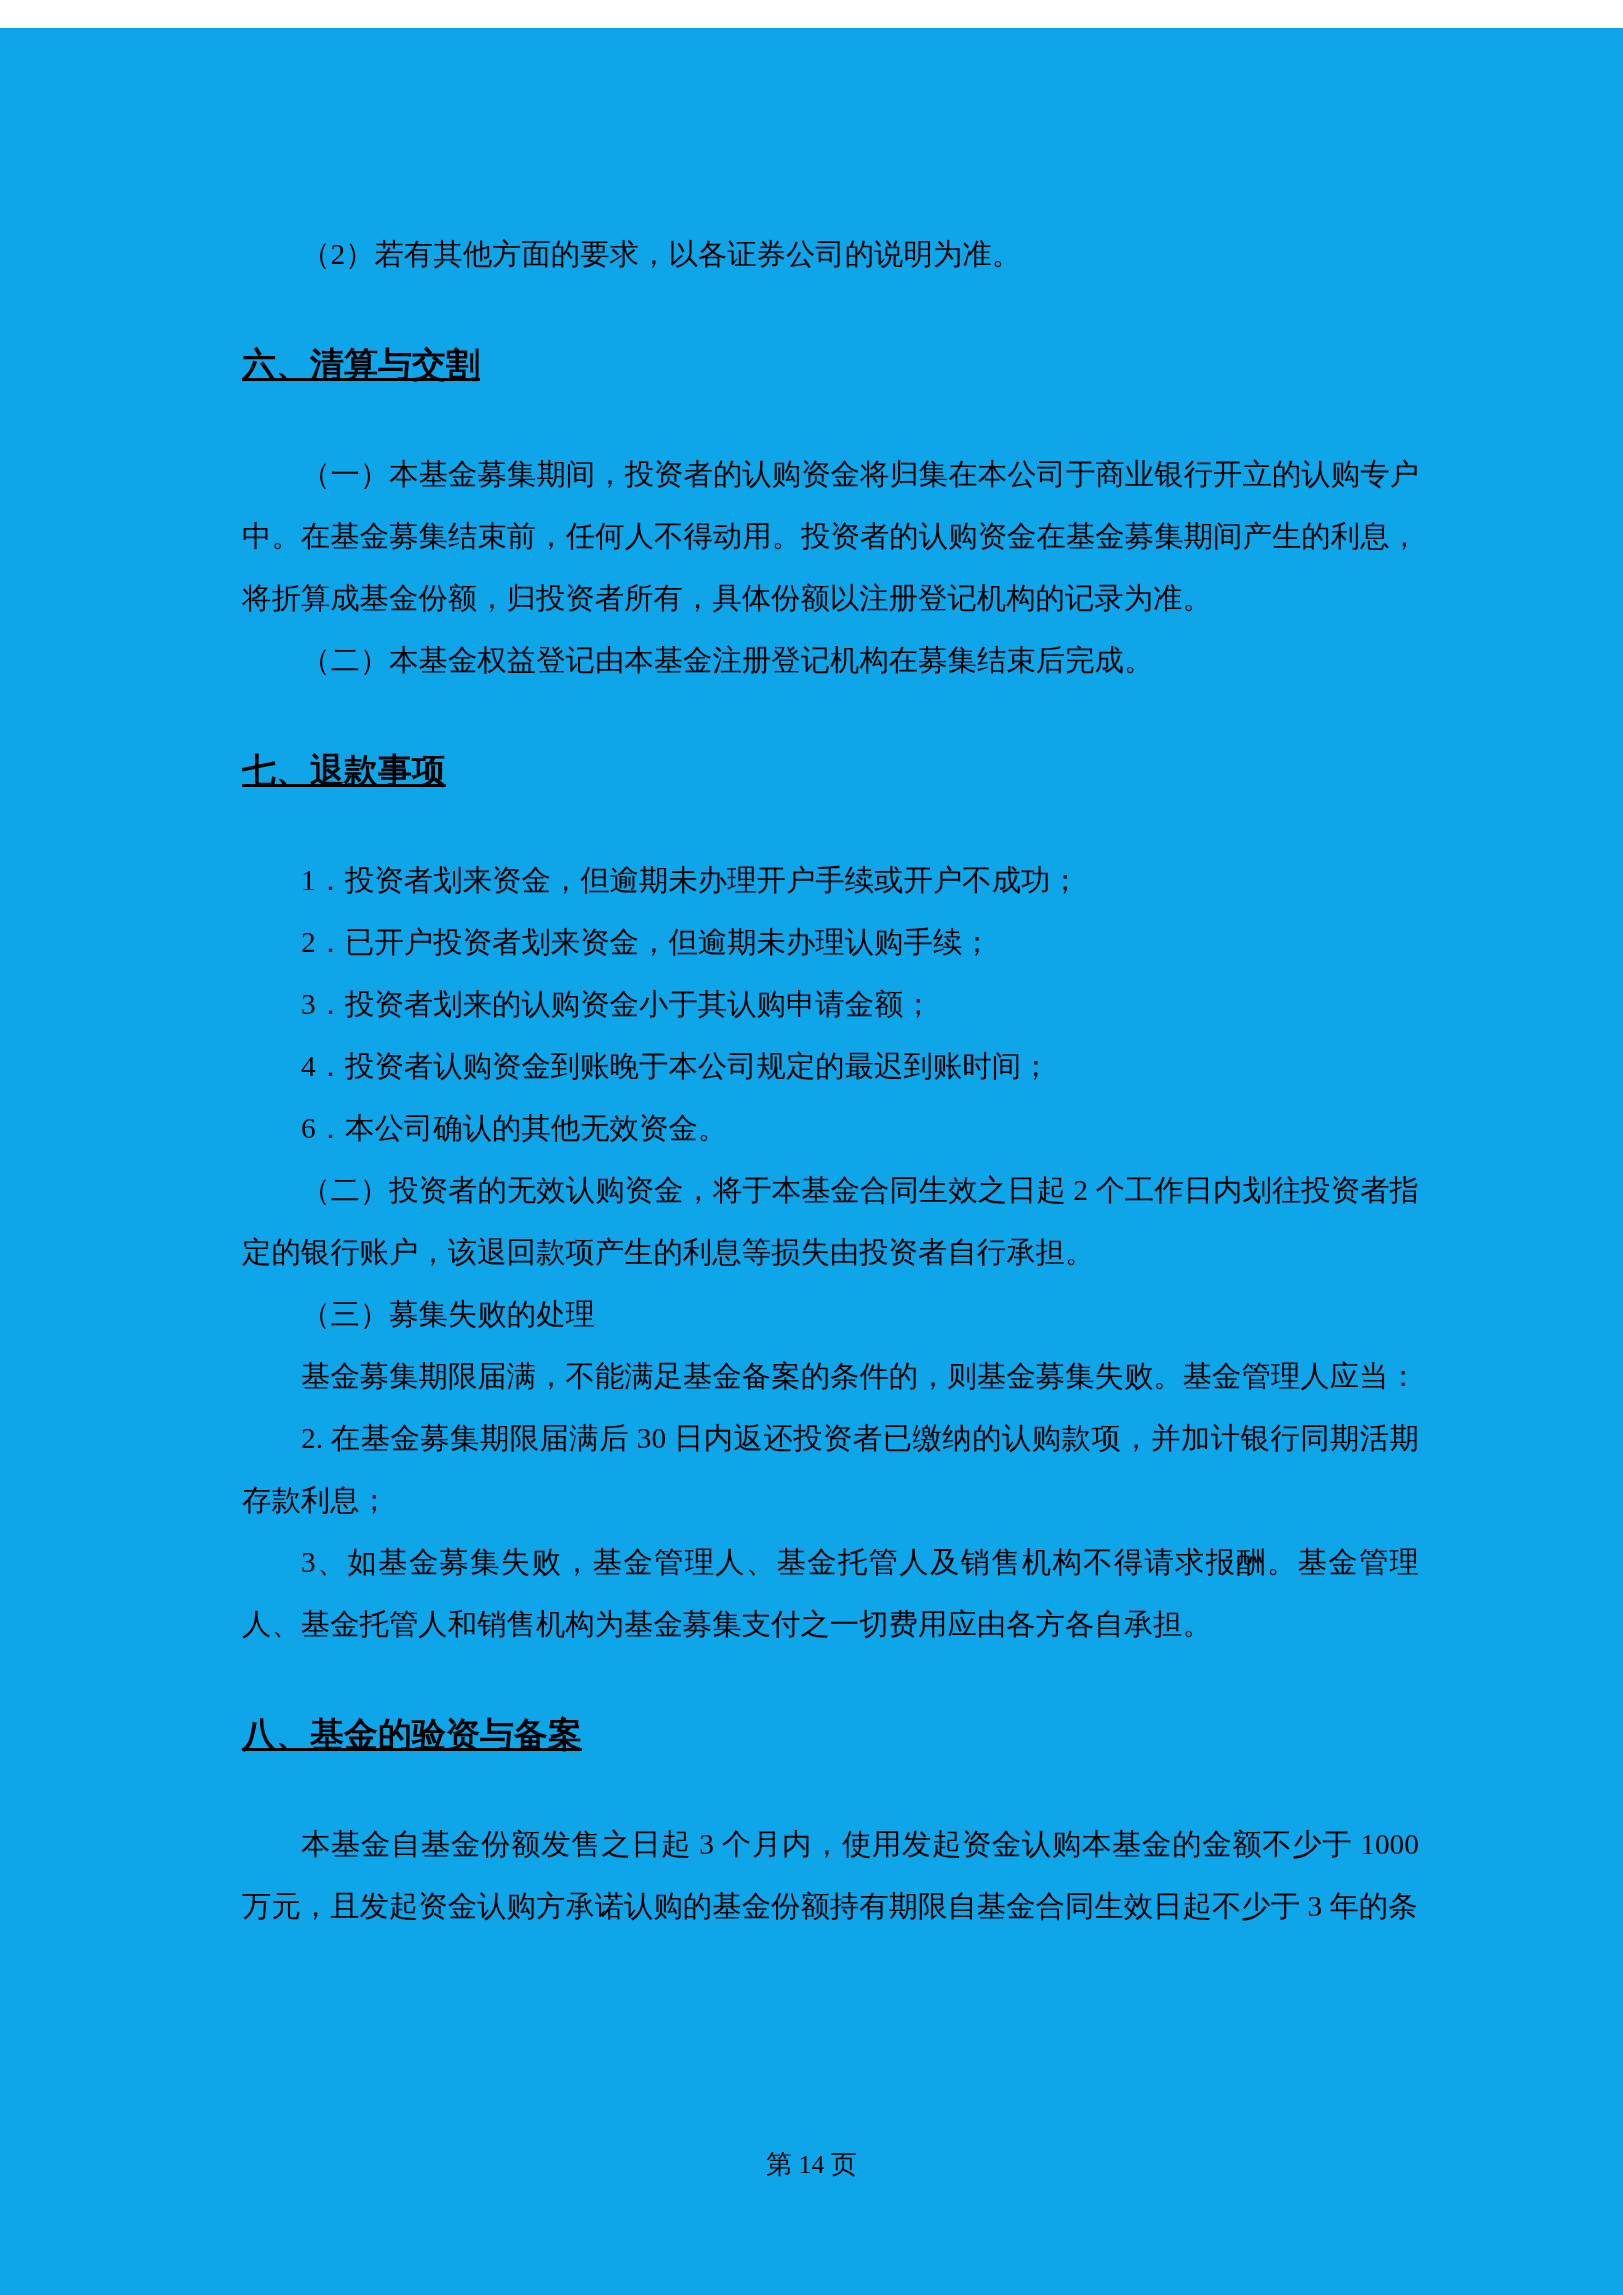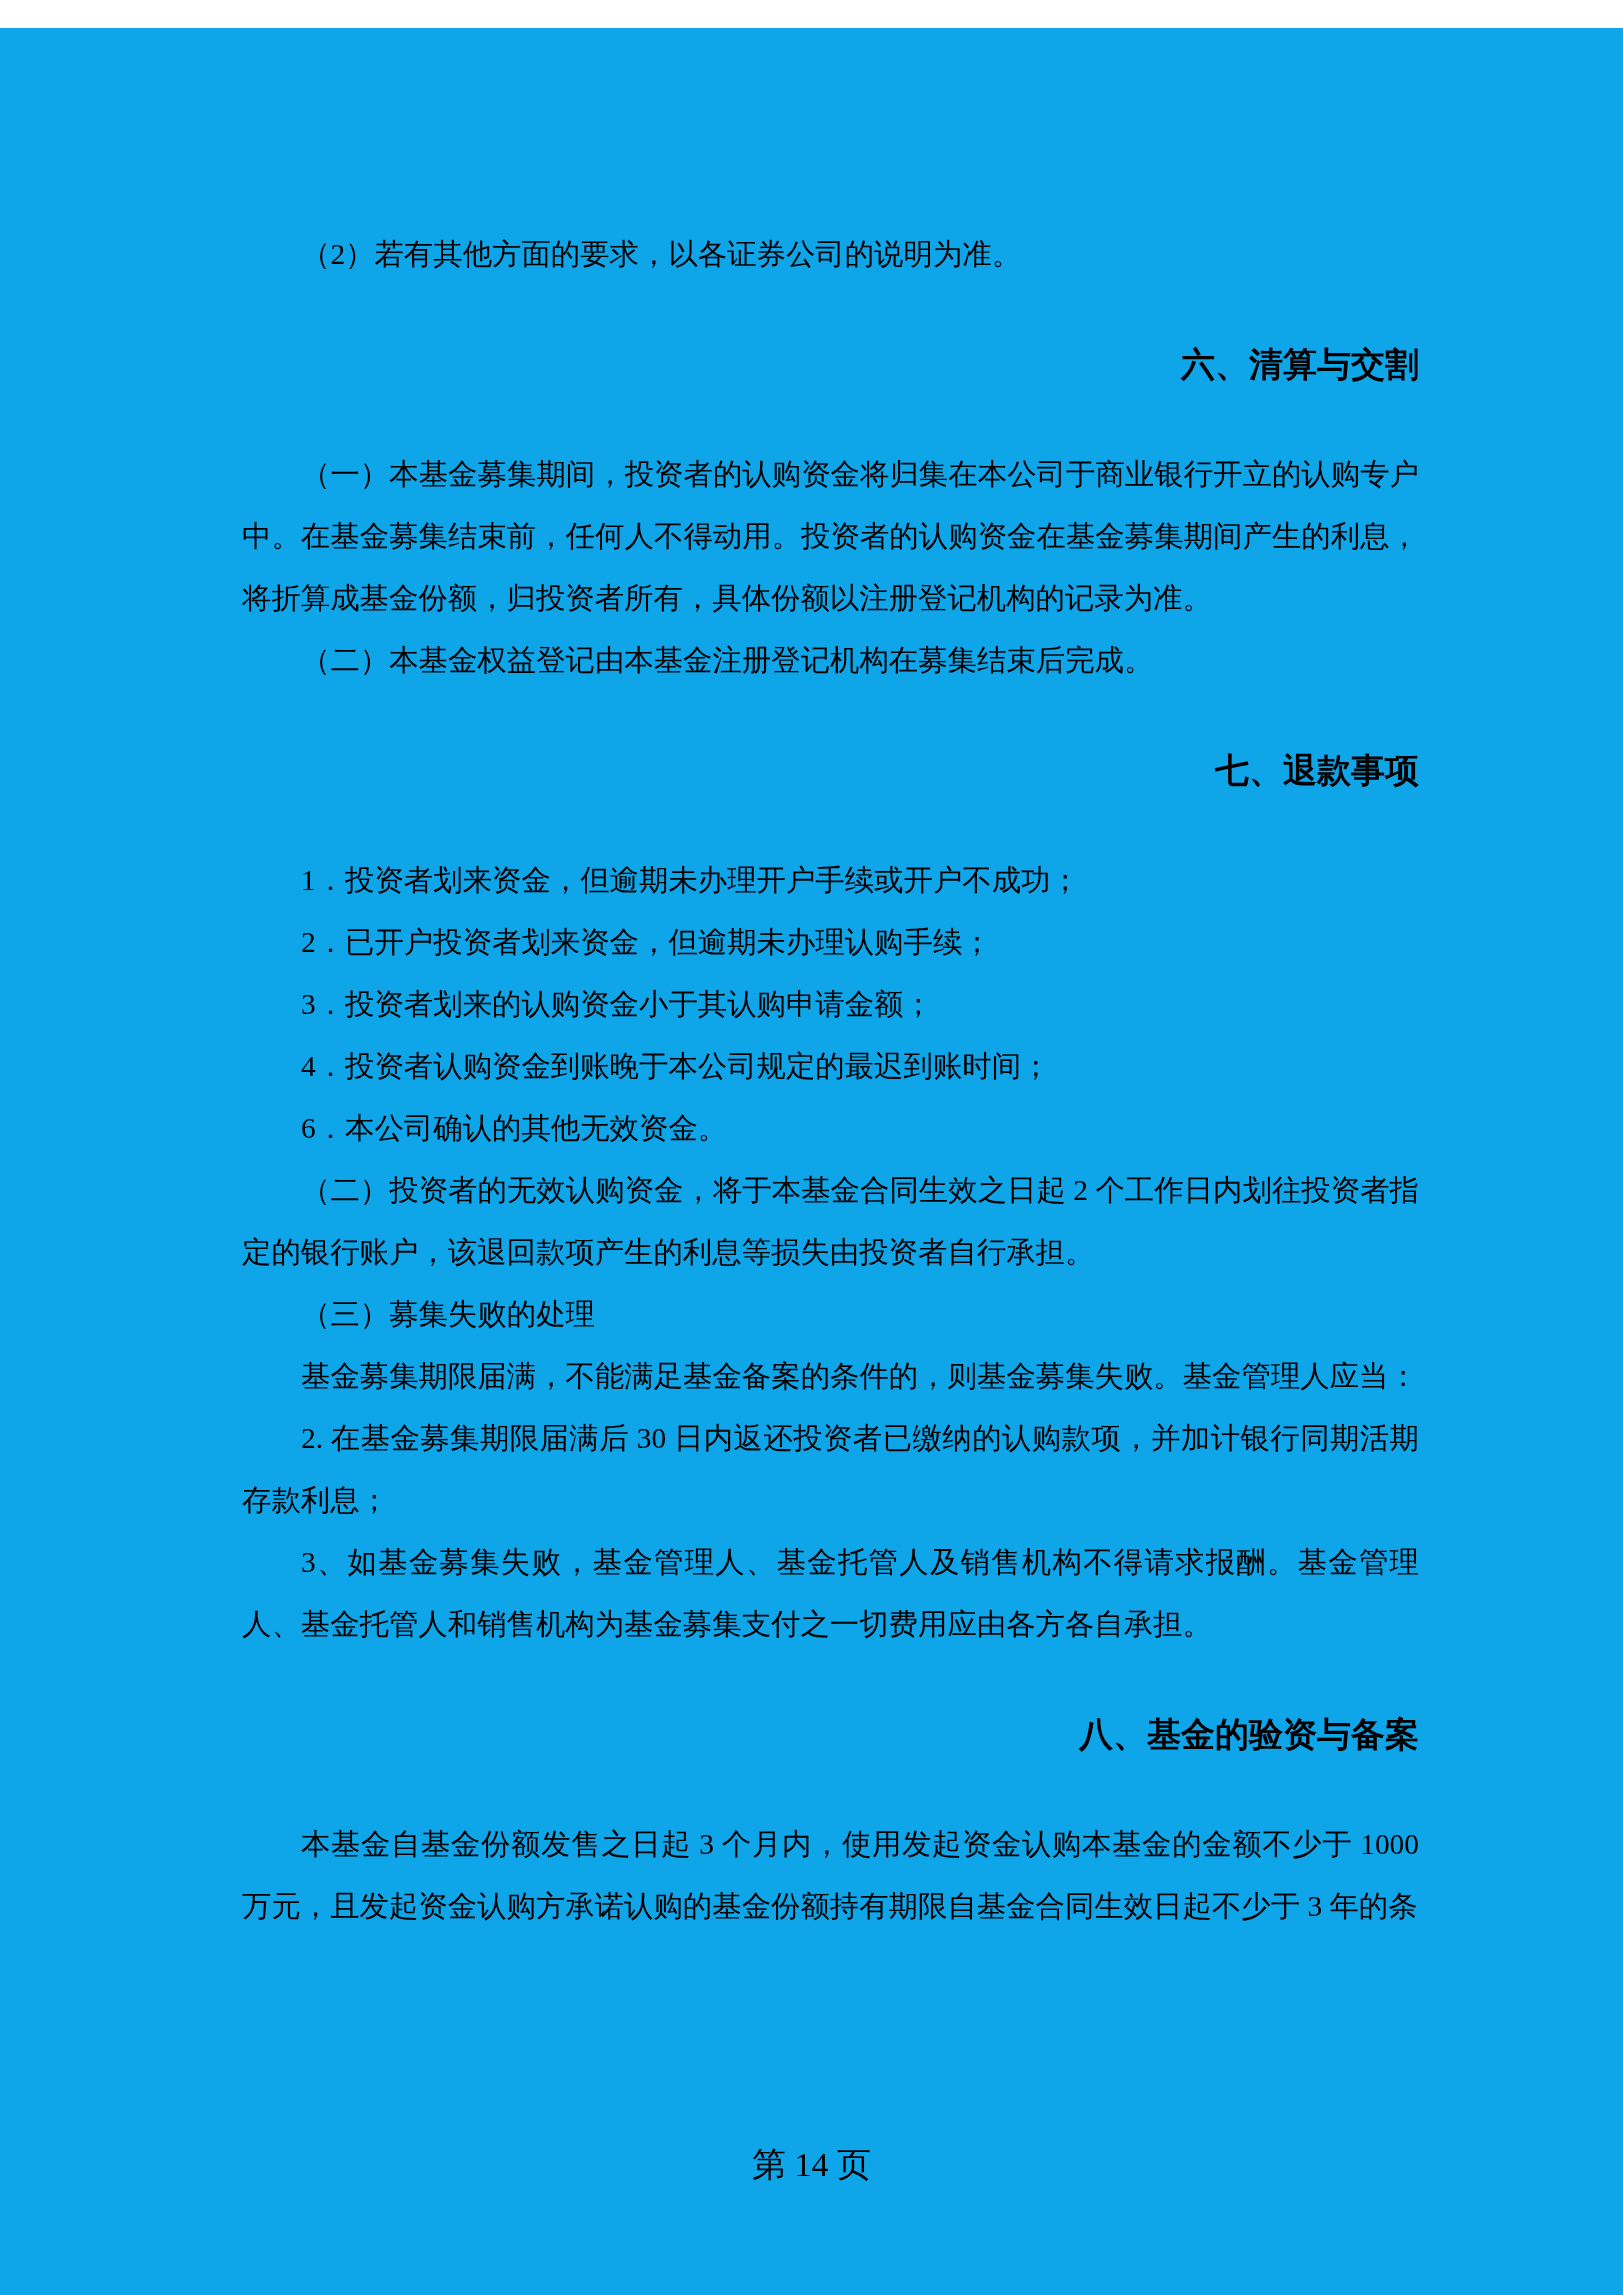--- a/index.html
+++ b/index.html
@@ -28,32 +28,33 @@
     word-break: break-all;
     text-indent: 59px;   
     margin: 0;
     color: #000000;
   }
   .heading {
     font-family: "Liberation Sans", "DejaVu Sans", sans-serif;
     font-weight: bold;
     font-size: 34px;
     line-height: 62px;
-    text-align: right;
+    text-align: left;
     text-indent: 0;
     margin: 48px 0 48px 0;
     color: #000000;
+    text-decoration: underline;
   }
   .footer {
     position: absolute;
     left: 0;
     width: 1623px;
     top: 2120px;
     text-align: center;
-    font-size: 34px;
+    font-size: 26px;
     line-height: 33px;
     color: #000000;
   }
 </style>
 </head>
 <body>
 
 <div class="page">
   <div class="content">
 

